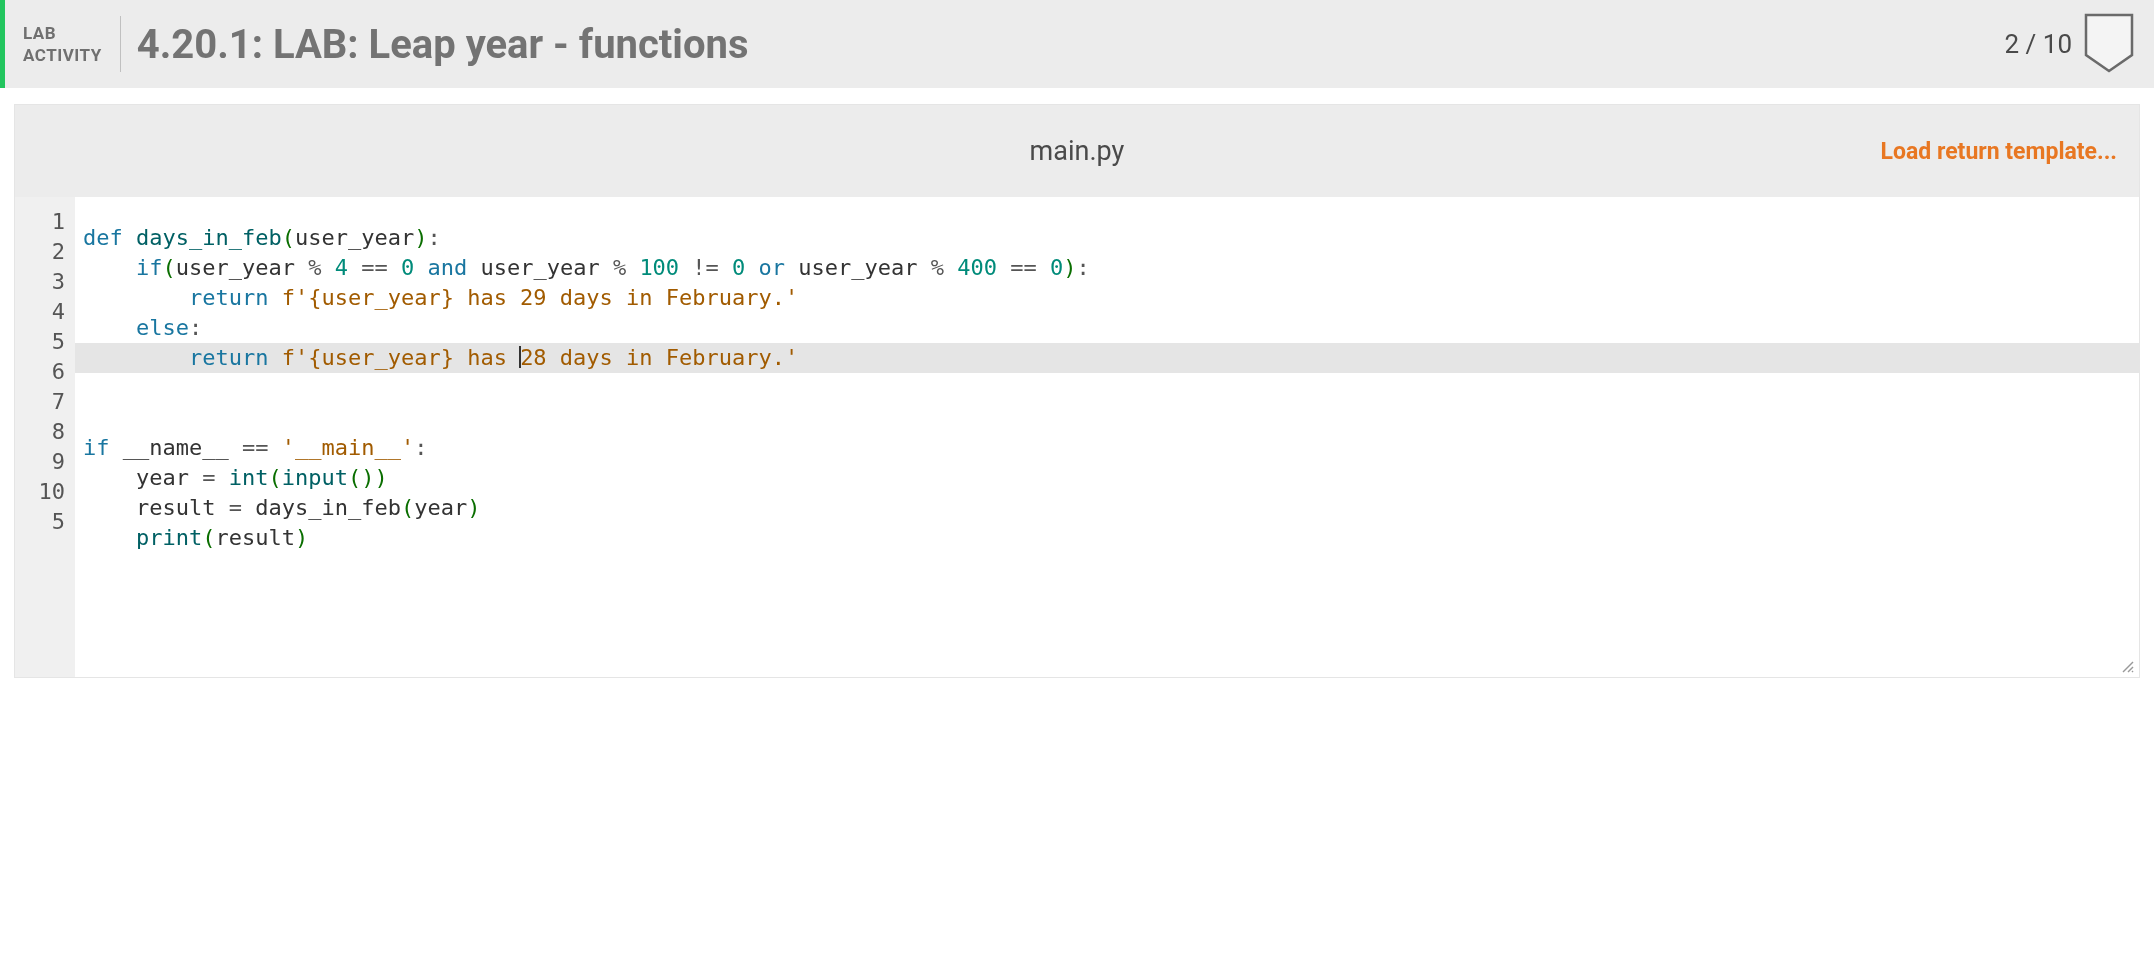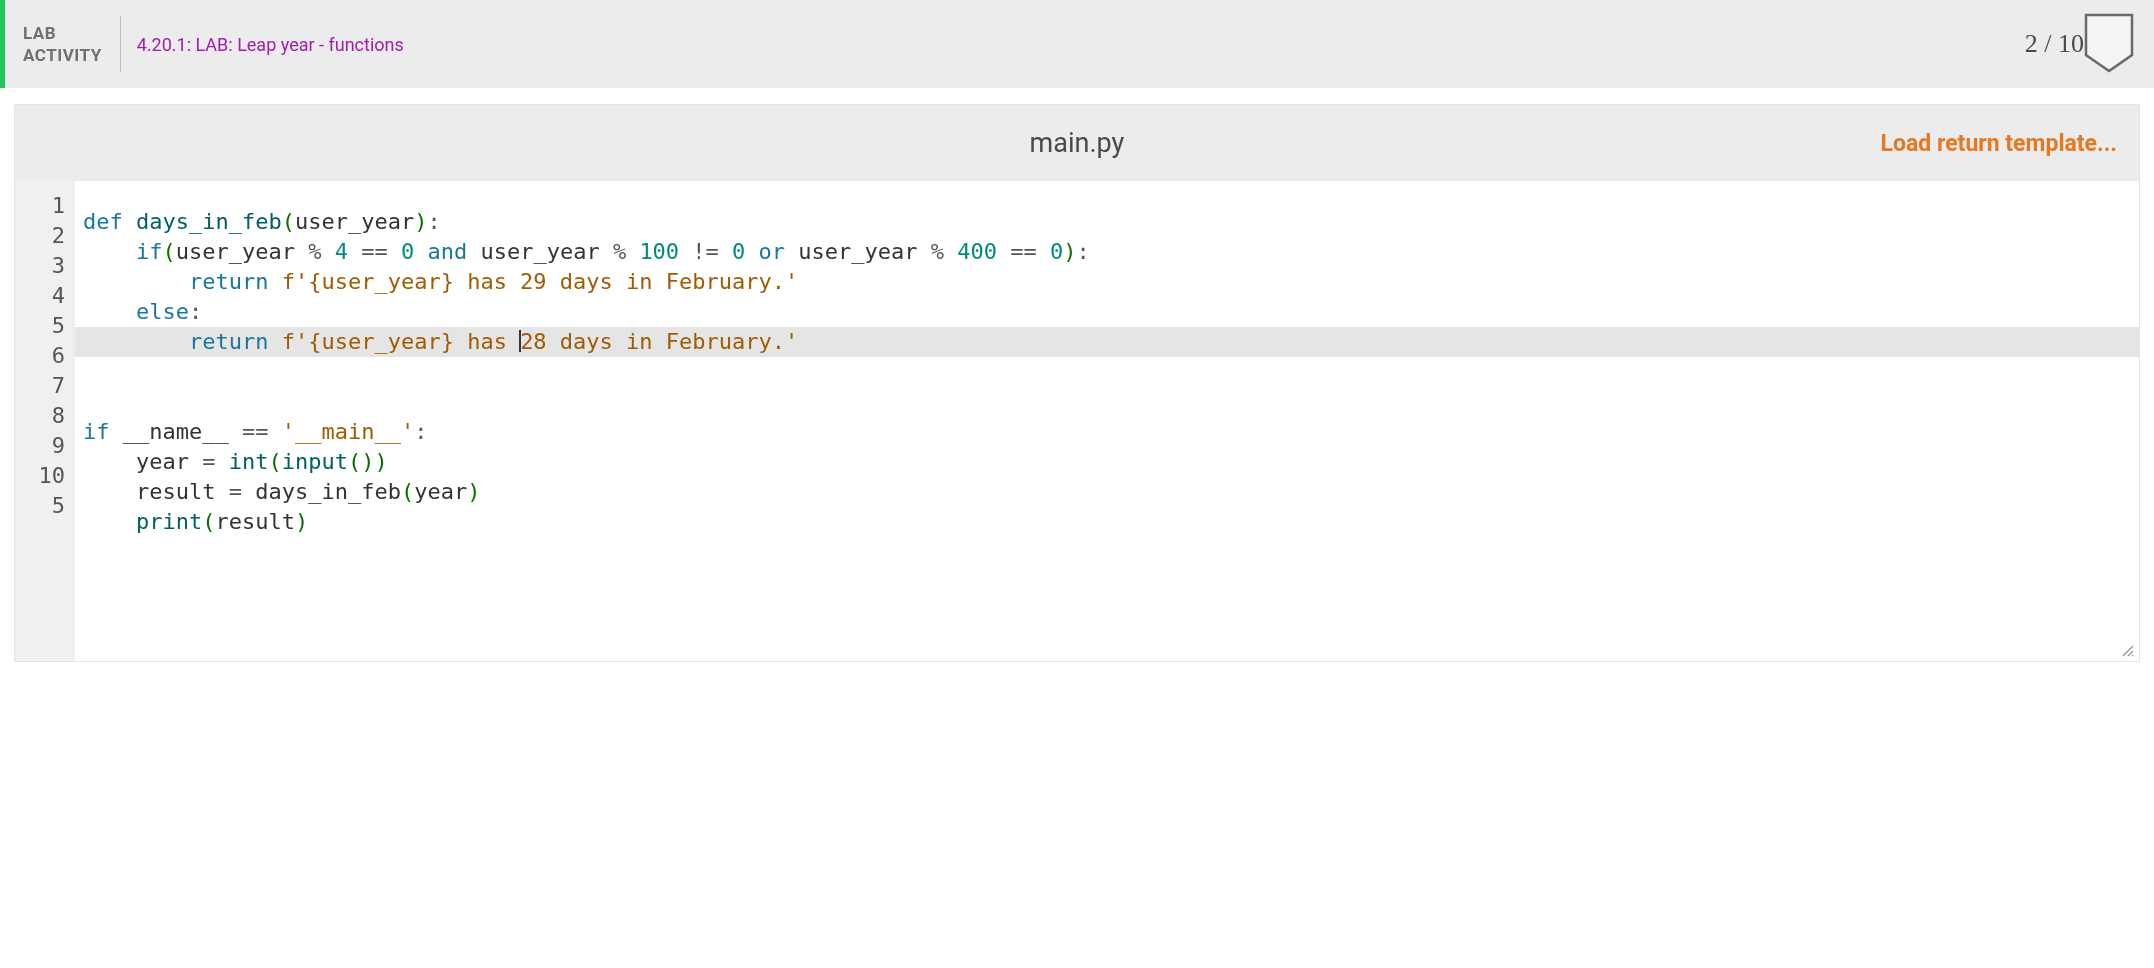--- a/index.html
+++ b/index.html
@@ -27,49 +27,48 @@
       padding: 0 18px;
       line-height: 1.3;
     }
     .divider {
       width: 1px;
       height: 56px;
       background: #c0c0c0;
       margin: 0 16px 0 0;
     }
     .lab-title {
-      color: #a21caf;
-      font-size: 18px;
-      font-weight: 400;
+      color: #737373;
+      font-size: 40px;
+      font-weight: 700;
       flex: 1;
     }
     .score {
       color: #4a4a4a;
       font-size: 26px;
       font-weight: 400;
-      margin-right: 0;
-      font-family: Liberation Serif, serif;
+      margin-right: 12px;
     }
     .badge {
       width: 50px;
       height: 62px;
       display: flex;
       align-items: flex-start;
       justify-content: center;
     }
     .editor-wrap {
       margin: 16px 14px 0 14px;
       border: 1px solid #e5e5e5;
     }
     .file-header {
       display: flex;
       align-items: center;
       justify-content: center;
       background: #ececec;
-      height: 76px;
+      height: 92px;
       position: relative;
     }
     .file-name {
       color: #4a4a4a;
       font-size: 27px;
       font-weight: 400;
     }
     .load-template {
       position: absolute;
       right: 22px;

